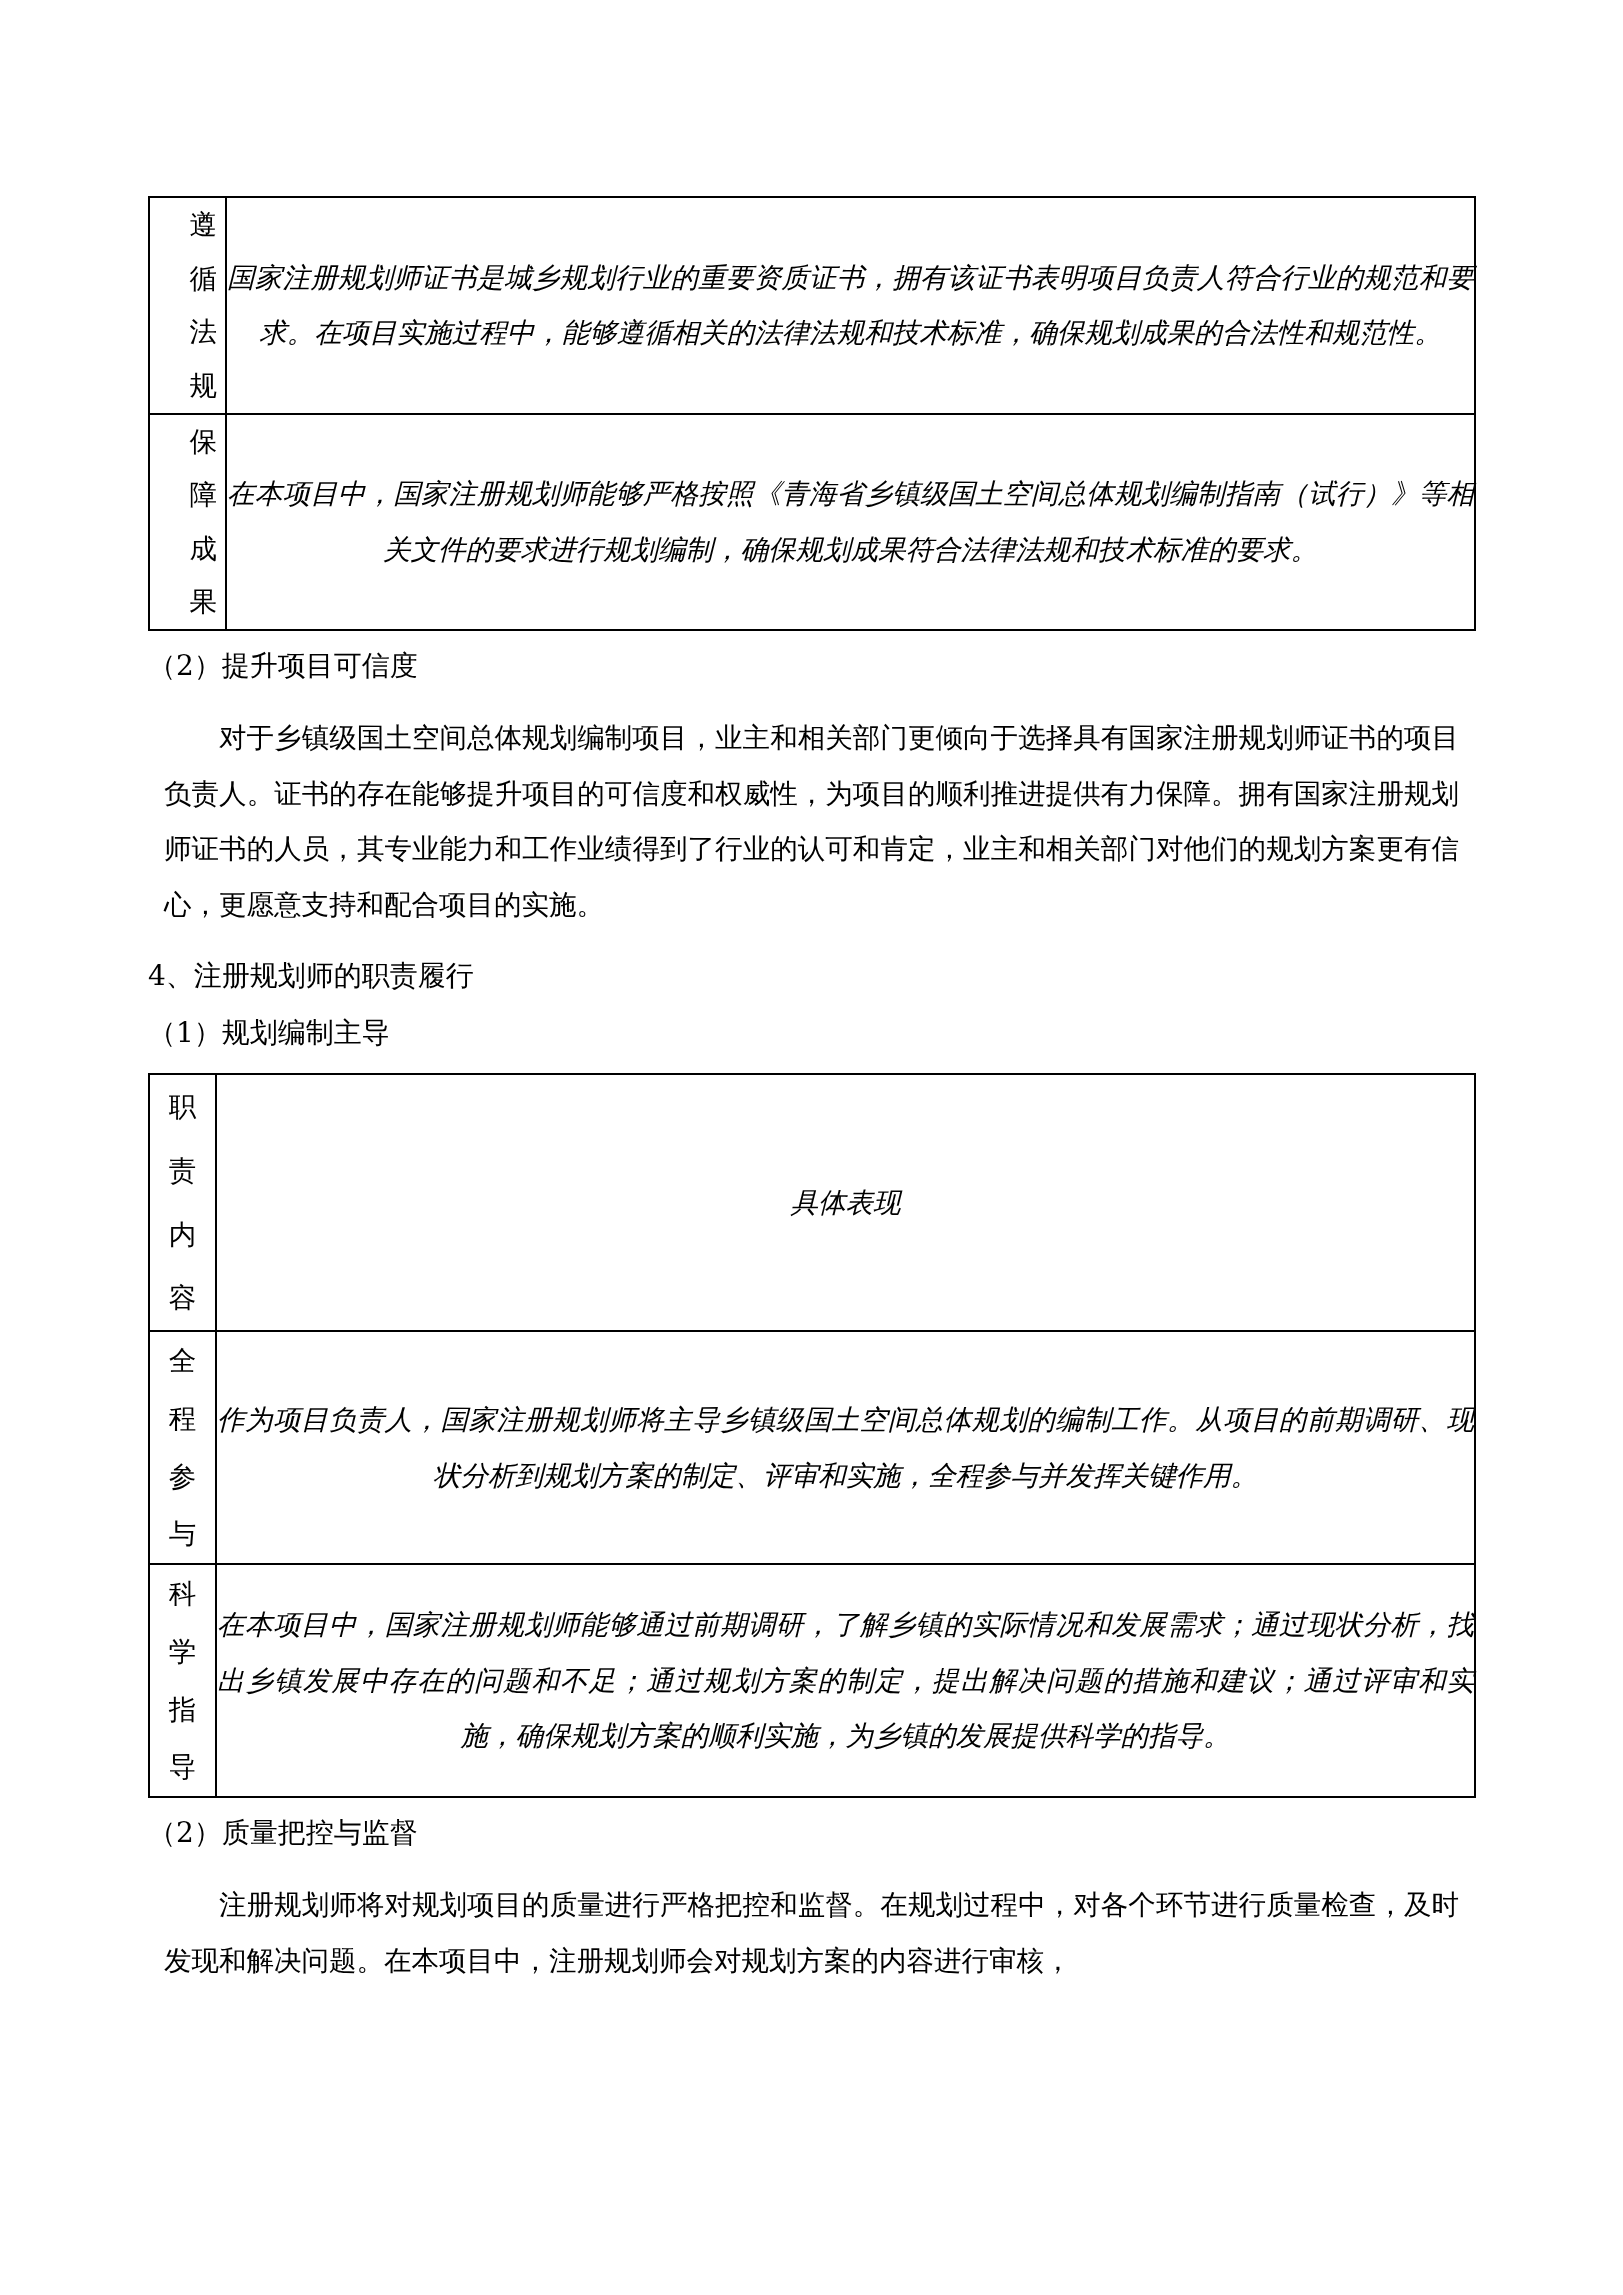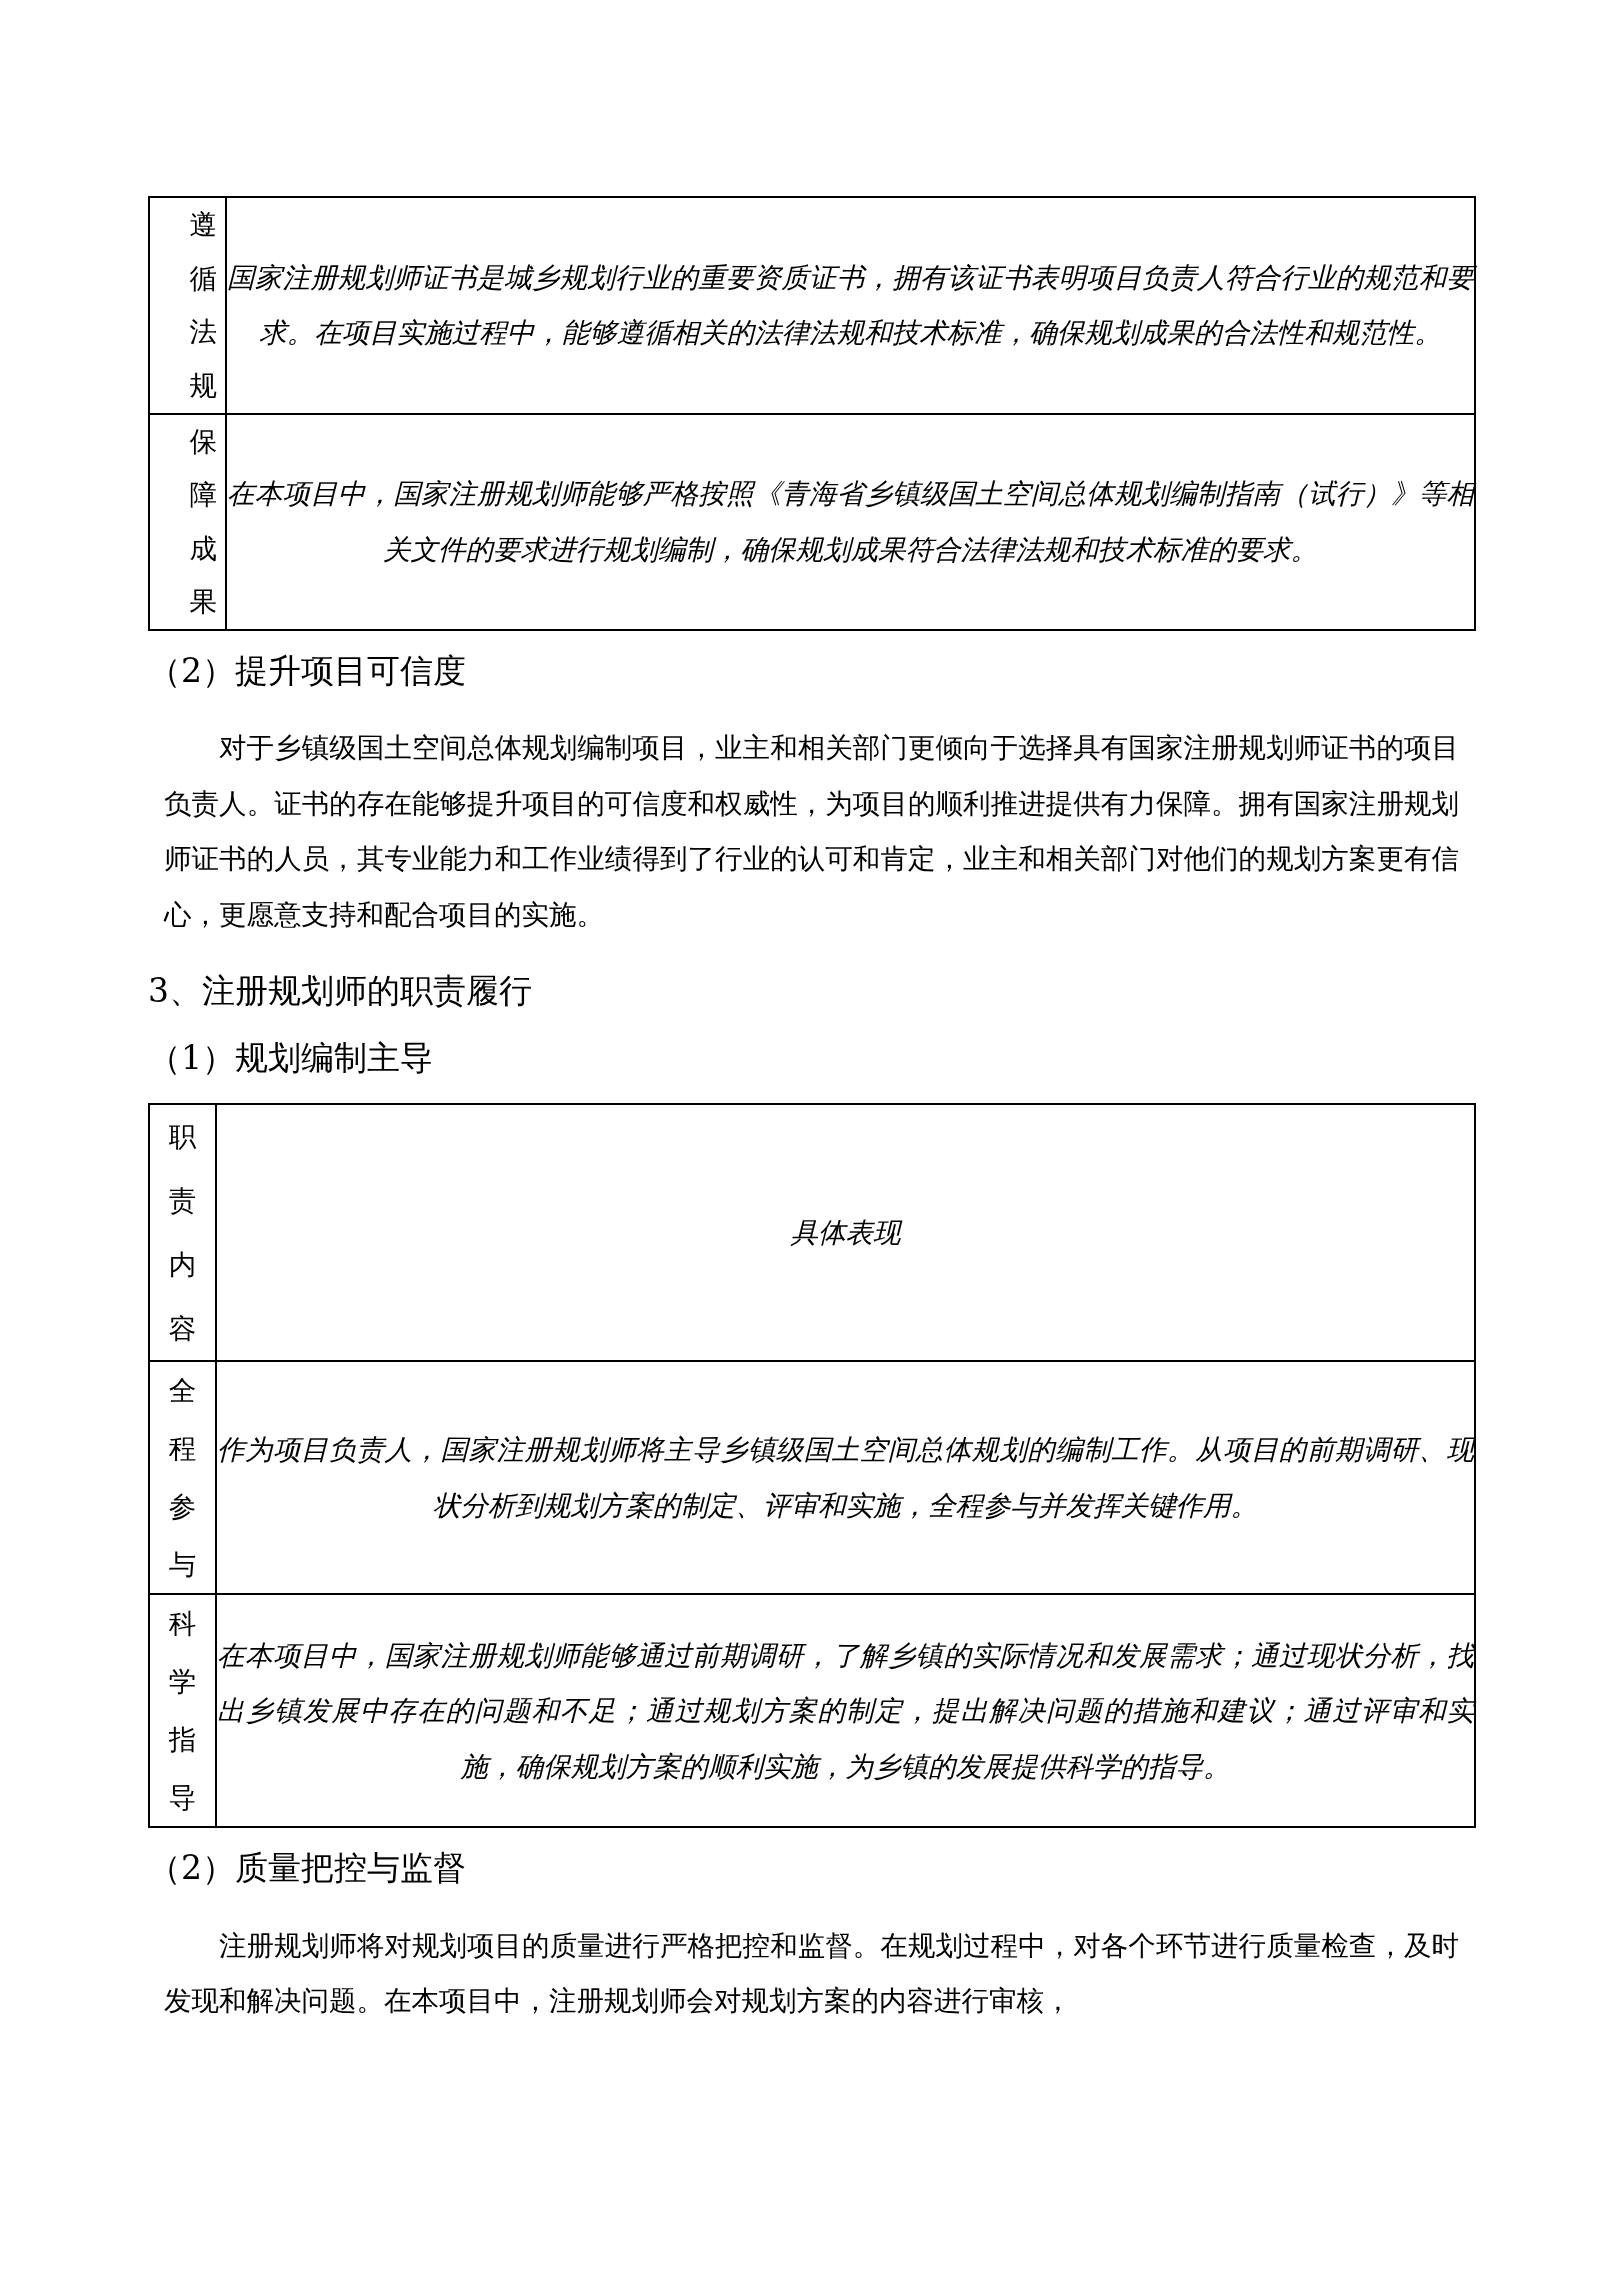--- a/index.html
+++ b/index.html
@@ -92,21 +92,21 @@
     line-height: 2.02;
     margin: 16px;
     text-align: justify;
     text-justify: inter-ideograph;
     text-indent: 0;
   }
   p.body.indent2 {
     text-indent: 55px;
   }
   p.heading {
-    font-size: 33px;
+    font-size: 28px;
     line-height: 2.02;
     margin: 0;
     text-indent: 0;
   }
   .gap-s { height: 6.5px; }
   .gap-m { height: 11.8px; }
 </style>
 </head>
 <body>
 
@@ -129,21 +129,21 @@
         <td class="content">在本项目中，国家注册规划师能够严格按照《青海省乡镇级国土空间总体规划编制指南（试行）》等相关文件的要求进行规划编制，确保规划成果符合法律法规和技术标准的要求。</td>
       </tr>
     </tbody>
   </table>
 
   <div class="gap-s"></div>
 
   <p class="heading">（2）提升项目可信度</p>
   <p class="body indent2">对于乡镇级国土空间总体规划编制项目，业主和相关部门更倾向于选择具有国家注册规划师证书的项目负责人。证书的存在能够提升项目的可信度和权威性，为项目的顺利推进提供有力保障。拥有国家注册规划师证书的人员，其专业能力和工作业绩得到了行业的认可和肯定，业主和相关部门对他们的规划方案更有信心，更愿意支持和配合项目的实施。</p>
 
-  <p class="heading">3、注册规划师的职责履行</p>
+  <p class="heading">4、注册规划师的职责履行</p>
   <p class="heading">（1）规划编制主导</p>
 
   <div class="gap-m"></div>
 
   <table class="doc-table">
     <tbody>
       <tr>
         <td class="label-narrow head-cell">
           <span class="vstack">
             <span class="vchar">职</span>

